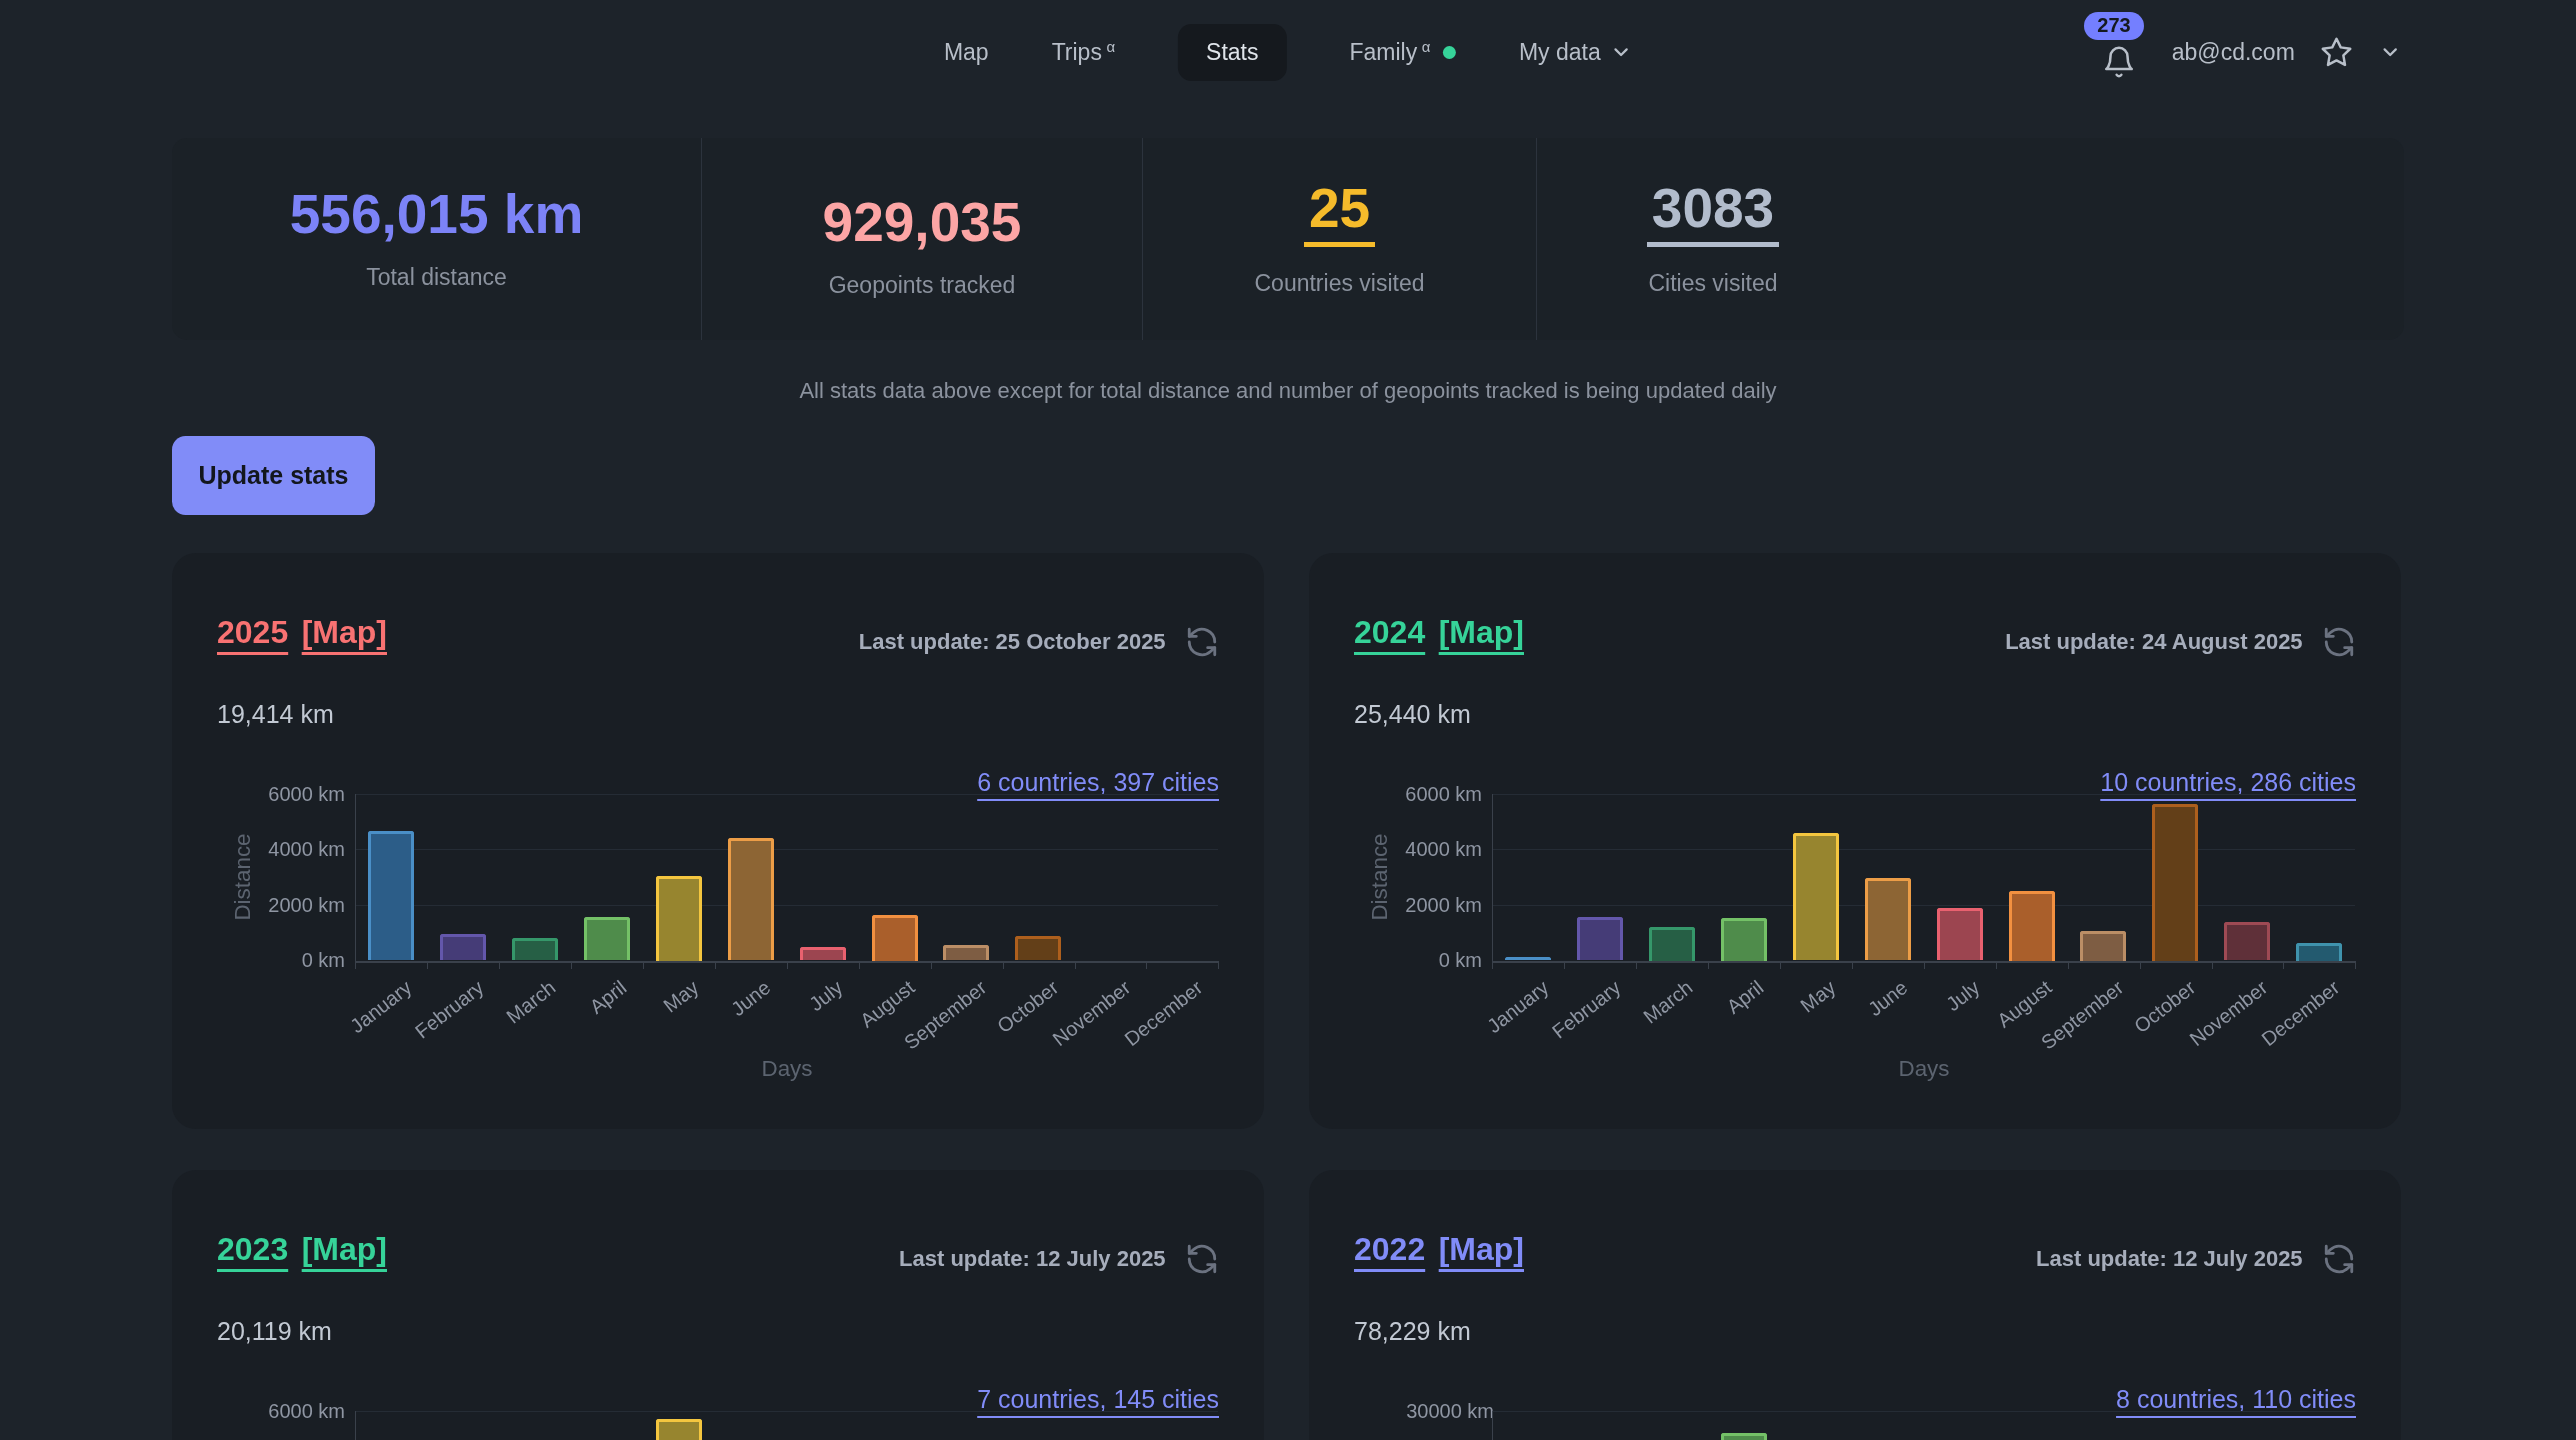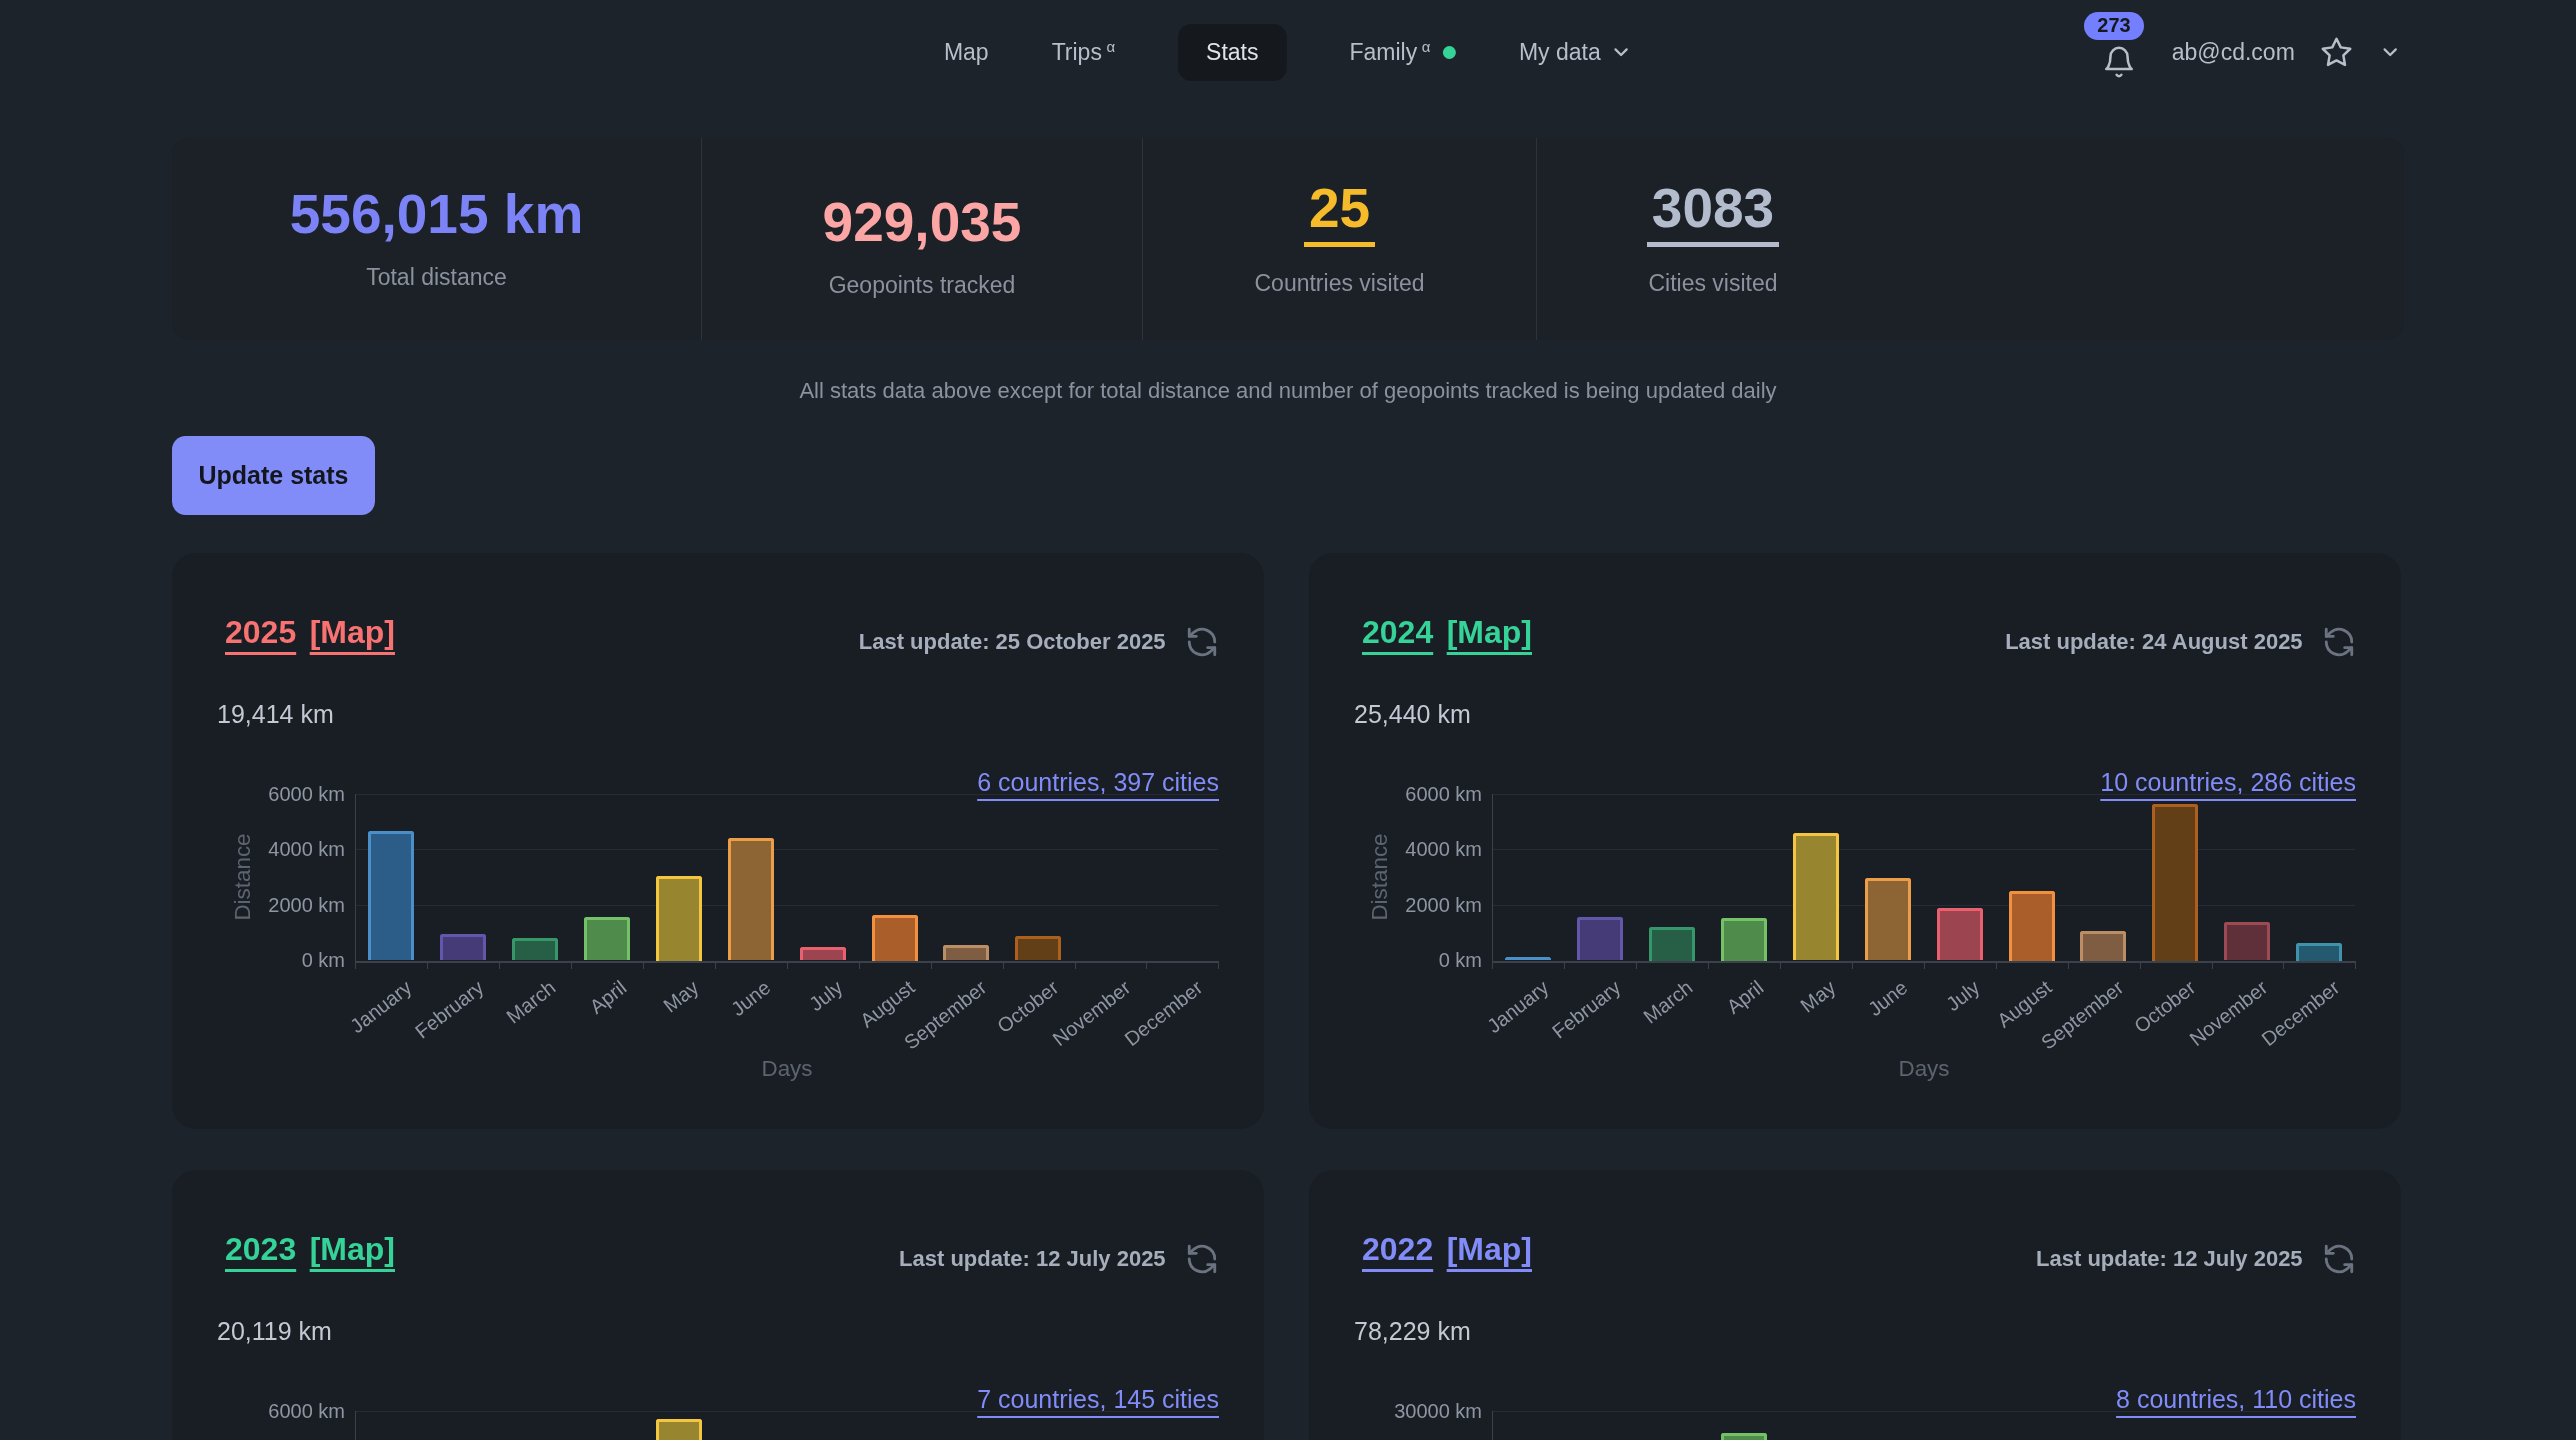--- a/index.html
+++ b/index.html
@@ -50,21 +50,21 @@
   .stat-value.underlined{border-bottom-width:5.2px;border-bottom-style:solid;padding:0 4.5px 6px 4.5px;}
   .stat-label{font-size:23px;color:var(--muted);margin-top:22.4px;}
   .stat-sub{font-size:23px;color:var(--muted);margin-top:12px;border-bottom:2.2px dotted #6b7280;padding-bottom:6px;cursor:pointer;}
   
   .note{position:absolute;top:378px;left:0;width:2576px;text-align:center;font-size:22px;color:var(--muted);}
   .update-btn{position:absolute;top:436px;left:172px;width:203px;height:79px;background:#818cf8;color:#13171d;
     font-family:"Liberation Sans",sans-serif;font-size:25px;font-weight:700;border:none;border-radius:13.5px;cursor:pointer;}
   
   .cards{position:absolute;top:553px;left:172px;width:2232px;display:grid;grid-template-columns:1092px 1092px;column-gap:45px;row-gap:41px;}
   .year-card{position:relative;width:1092px;height:576px;background:var(--card);border-radius:24px;}
-  .yc-header-left{position:absolute;top:61px;left:53px;font-size:32px;font-weight:700;white-space:nowrap;}
+  .yc-header-left{position:absolute;top:61px;left:45px;font-size:32px;font-weight:700;white-space:nowrap;}
   .yc-header-left a{text-decoration:underline;text-decoration-thickness:3px;text-underline-offset:9px;cursor:pointer;}
   .yc-map{margin-left:13.5px;}
   .yc-last{position:absolute;top:72px;right:45px;display:flex;align-items:center;gap:19.4px;}
   .yc-last-text{font-size:22px;font-weight:600;color:var(--text);}
   .yc-refresh{color:#6b7280;cursor:pointer;}
   .yc-km{position:absolute;top:147px;left:45px;font-size:25px;color:var(--text-bright);}
   .yc-link{position:absolute;top:215px;right:45px;font-size:25px;color:var(--indigo);text-decoration:underline;text-decoration-thickness:2.2px;text-underline-offset:7.5px;cursor:pointer;white-space:nowrap;}
   
   .gridline{position:absolute;height:0.7px;background:var(--grid);}
   .gridline.baseline{height:1.5px;background:var(--axis);}
@@ -308,18 +308,18 @@
             <path d="M21 12a9 9 0 0 0-15-6.7L3 8"></path>
             <path d="M3 3v5h5"></path>
             <path d="M3 12a9 9 0 0 0 15 6.7L21 16"></path>
             <path d="M21 21v-5h-5"></path>
           </svg>
         </span>
       </div>
       <div class="yc-km">78,229 km</div>
       <a class="yc-link">8 countries, 110 cities</a>
       <div class="gridline" style="left: 183px; width: 863px; top: 241px;"></div>
-      <div class="ytick" style="left: 0px; width: 173px; top: 230px;">30000 km</div>
+      <div class="ytick" style="left: 12px; width: 173px; top: 230px;">30000 km</div>
       <div class="yaxis-line" style="left: 183px; top: 241px; height: 174px;"></div>
       <div class="bar" style="left: 412px; top: 263px; width: 46px; height: 145px; border-color: rgb(116, 193, 103); background: rgb(79, 140, 75);"></div>
     </div>
   </div>
 
 
 </body></html>

